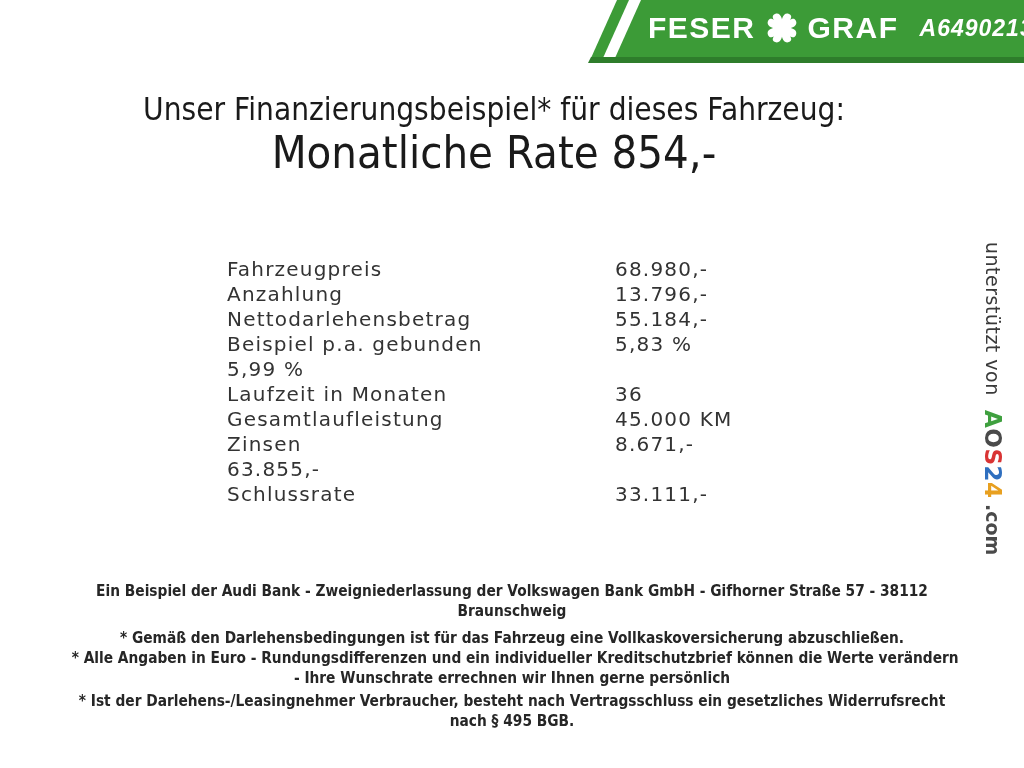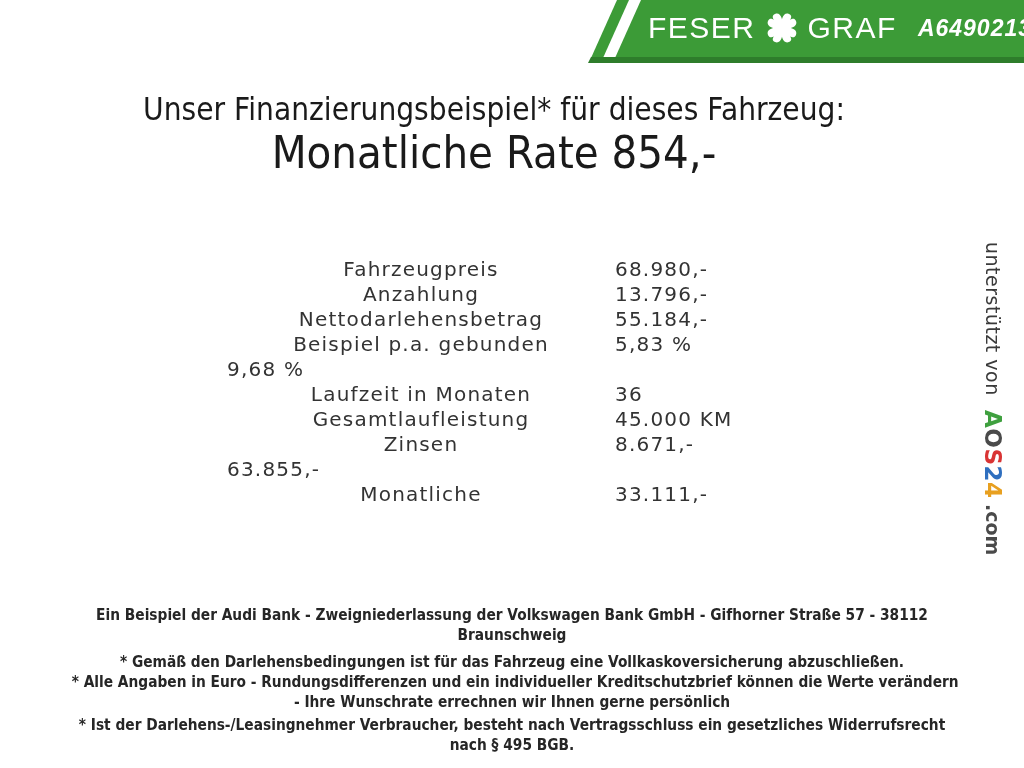--- a/index.html
+++ b/index.html
@@ -14,21 +14,21 @@
 
   
   .banner-svg { position: absolute; top: 0; left: 0; width: 1024px; height: 66px; }
   .banner-content {
     position: absolute; top: 6px; left: 648px; height: 44px;
     display: flex; align-items: center; gap: 9px;
     color: #ffffff;
     font-family: "Liberation Sans", sans-serif;
   }
   .brand-word {
-    font-size: 30px; font-weight: normal; letter-spacing: 1.5px;
+    font-size: 30px; font-weight: bold; letter-spacing: 1.5px;
   }
   .clover-box { width: 34px; height: 34px; display: inline-block; }
   .vehicle-id {
     font-size: 23px; font-weight: 600; font-style: italic;
     letter-spacing: 1px; margin-left: 12px;
   }
 
   
   .headline { position: absolute; top: 90px; left: 0; width: 988px; text-align: center; color: #1a1a1a; }
   .headline-line1 {
@@ -41,39 +41,39 @@
     transform: scaleX(0.92); transform-origin: 50% 50%;
     white-space: nowrap;
   }
 
   
   .finance-table {
     position: absolute; top: 256px; left: 227px;
     font-size: 20px; color: #333333; letter-spacing: 1.2px;
   }
   .frow { display: flex; height: 25px; align-items: center; white-space: nowrap; }
-  .flabel { width: 388px; text-align: center; }
+  .flabel { width: 388px; }
   .fvalue { }
 
   
   .vertical-credit {
     position: absolute; top: 242px; left: 980px; height: 310px;
     writing-mode: vertical-rl;
     white-space: nowrap;
     display: flex; align-items: center;
   }
   .vc-prefix { font-size: 19px; color: #3a3a3a; letter-spacing: 0.5px; }
   .vc-brand { font-size: 23px; font-weight: bold; margin-top: 14px; letter-spacing: 0.5px; }
   .vc-suffix { font-size: 19px; font-weight: bold; color: #4a4a4a; margin-top: 6px; }
 
   
   .footer {
     position: absolute; top: 581px; left: 0; width: 1024px;
     text-align: center; color: #262626;
-    font-weight: bold; font-size: 16px; line-height: 20px; margin-top: 24px;
+    font-weight: bold; font-size: 16px; line-height: 20px;
   }
   .footer .fline {
     transform: scaleX(0.86); transform-origin: 50% 50%;
     white-space: nowrap;
   }
   .footer .fline:nth-of-type(3) { margin-top: 7px; }
   .footer .fline:nth-of-type(6) { margin-top: 3px; }
 </style>
 </head>
 <body>
@@ -121,21 +121,21 @@
       <div class="flabel">Nettodarlehensbetrag</div>
       <div class="fvalue">55.184,-</div>
     </div>
 
     <div class="frow">
       <div class="flabel">Beispiel p.a. gebunden</div>
       <div class="fvalue">5,83 %</div>
     </div>
 
     <div class="frow">
-      <div class="fvalue">9,68 %</div>
+      <div class="fvalue">5,99 %</div>
     </div>
 
     <div class="frow">
       <div class="flabel">Laufzeit in Monaten</div>
       <div class="fvalue">36</div>
     </div>
 
     <div class="frow">
       <div class="flabel">Gesamtlaufleistung</div>
       <div class="fvalue">45.000 KM</div>
@@ -144,21 +144,21 @@
     <div class="frow">
       <div class="flabel">Zinsen</div>
       <div class="fvalue">8.671,-</div>
     </div>
 
     <div class="frow">
       <div class="fvalue">63.855,-</div>
     </div>
 
     <div class="frow">
-      <div class="flabel">Monatliche</div>
+      <div class="flabel">Schlussrate</div>
       <div class="fvalue">33.111,-</div>
     </div>
   </div>
 
 <div class="vertical-credit">
   <span class="vc-prefix">unterstützt von</span>
   <span class="vc-brand"><span style="color: rgb(63, 160, 63);">A</span><span style="color: rgb(74, 74, 74);">O</span><span style="color: rgb(217, 52, 52);">S</span><span style="color: rgb(47, 111, 191);">2</span><span style="color: rgb(232, 160, 32);">4</span></span>
   <span class="vc-suffix">.com</span>
 </div>
 

